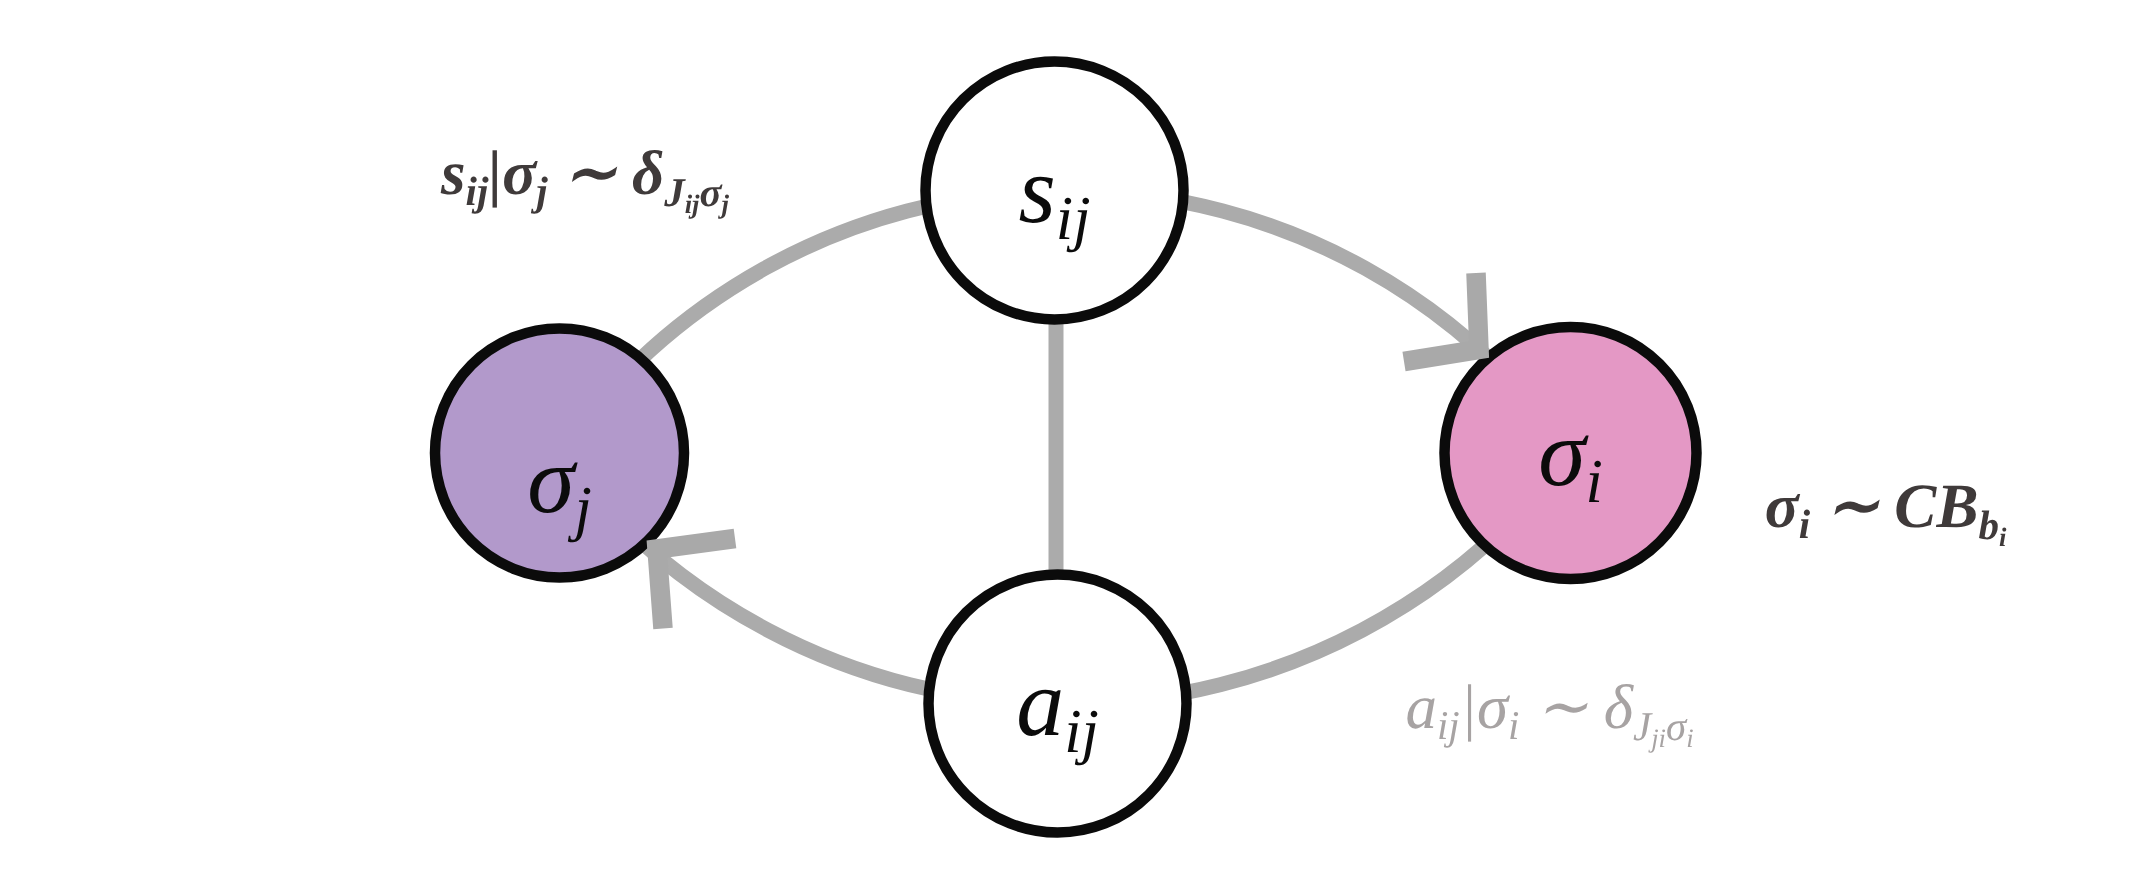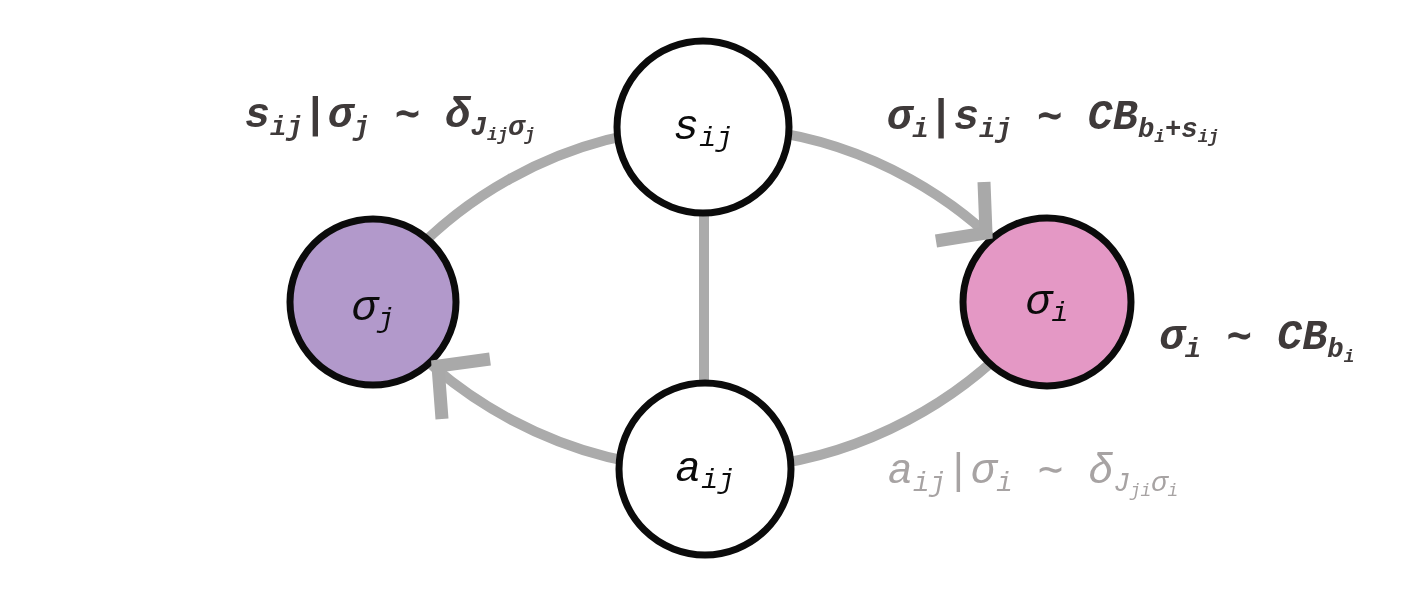--- a/index.html
+++ b/index.html
@@ -3,21 +3,21 @@
 <meta charset="utf-8">
 <style>
   html, body { margin: 0; padding: 0; background: #ffffff; }
 
   .figure {
     position: relative;
     width: 1367px;
     height: 590px;
     background: var(--background, #ffffff);
     overflow: hidden;
-    font-family: Liberation Mono, monospace;
+    font-family: Liberation Serif, serif;
   }
 
   .figure svg { position: absolute; left: 0; top: 0; }
 
   .edge-stroke {
     stroke: var(--edge-gray, #ababab);
     stroke-width: 10;
     fill: none;
   }
 
@@ -46,21 +46,21 @@
     font-size: 65%;
     line-height: 0;
     vertical-align: -0.28em;
     letter-spacing: 0;
   }
 
   .edge-label { font-size: 42px; }
   .edge-label.dark  { color: var(--dark-label, #3f3a3a); font-weight: bold; }
   .edge-label.light { color: var(--light-label, #a7a3a3); }
 
-  .node-label { font-size: 43px; color: #0b0b0b; }
+  .node-label { font-size: 64px; color: #0b0b0b; }
 
   .cal { font-weight: bold; }
 </style>
 </head>
 <body>
 
 <div class="figure">
 
   <svg width="1426" height="590" viewBox="0 0 1426 590">
 
@@ -75,29 +75,28 @@
     <circle cx="1047" cy="302" r="84" class="node-circle" fill="#e498c5"></circle>
     <circle cx="705" cy="469" r="86" class="node-circle" fill="#ffffff"></circle>
 
     <polyline points="936,241 986,233 984,182" class="arrowhead"></polyline>
 
     <polyline points="490,359 438,366 442,419" class="arrowhead"></polyline>
   </svg>
 
   <div class="mathlabel edge-label dark" style="left:390px; top:116px;">s<sub>ij</sub>|σ<sub>j</sub> ∼ δ<sub>J<sub>ij</sub>σ<sub>j</sub></sub></div>
 
-  <div class="mathlabel edge-label dark" style="left:1053px; top:118px;">σ<sub>i</sub>|s<sub>ij</sub> ∼ <span class="cal">CB</span><sub>b<sub>i</sub>+s<sub>ij</sub></sub></div>
 
 
   <div class="mathlabel edge-label dark" style="left:1257px; top:302px;margin-top:36px;">σ<sub>i</sub> ∼ <span class="cal">CB</span><sub>b<sub>i</sub></sub></div>
 
 
   <div class="mathlabel edge-label light" style="left:1033px; top:472px;">a<sub>ij</sub>|σ<sub>i</sub> ∼ δ<sub>J<sub>ji</sub>σ<sub>i</sub></sub></div>
 
   <div class="mathlabel node-label" style="left:703px; top:127px;">s<sub>ij</sub></div>
 
-  <div class="mathlabel node-label" style="left:373px; top:308px;">σ<sub>j</sub></div>
+  <div class="mathlabel node-label" style="left:373px; top:320px;">σ<sub>j</sub></div>
 
   <div class="mathlabel node-label" style="left:1047px; top:302px;text-align:center;">σ<sub>i</sub></div>
 
   <div class="mathlabel node-label" style="left:705px; top:469px;">a<sub>ij</sub></div>
 
 </div>
 
 </body></html>

